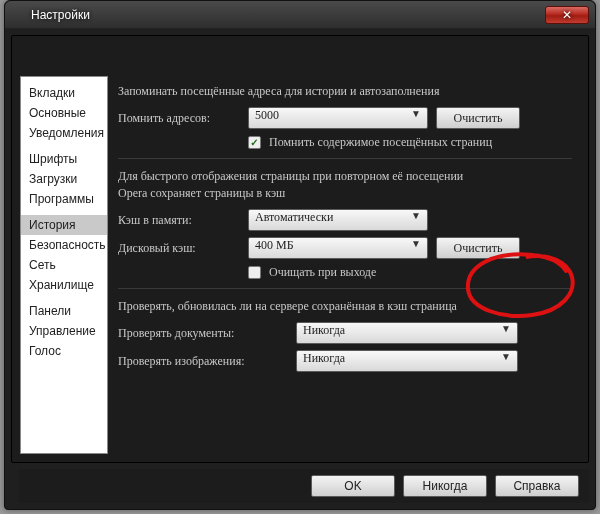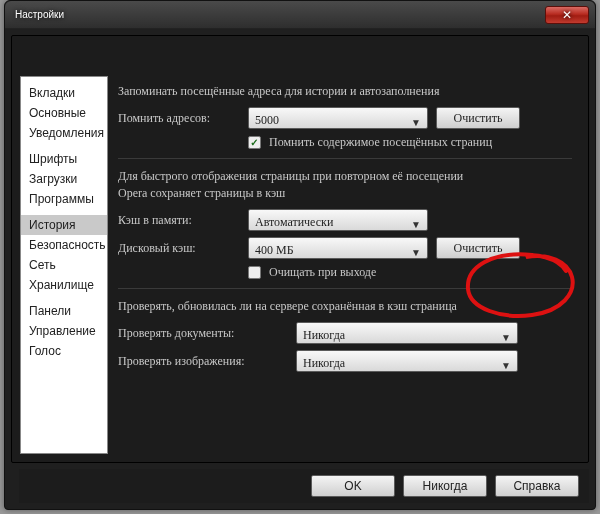--- a/index.html
+++ b/index.html
@@ -26,21 +26,21 @@
     height: 28px;
     background: linear-gradient(#4a4a4a,#2e2e2e);
     border-bottom: 1px solid #222;
     border-radius: 6px 6px 0 0;
     display: flex;
     align-items: center;
     padding: 0 6px 0 10px;
     color: #fff;
     text-shadow: 0 0 4px #000;
   }
-  .titlebar .title { flex: 1; font-size: 10px; }
+  .titlebar .title { flex: 1; font-size: 12px; margin-left: 16px; }
   .close-btn {
     width: 44px; height: 18px;
     background: linear-gradient(#d96b64,#b82b20 45%,#a01c12 55%,#c23b2f);
     border: 1px solid #5b0f0a;
     border-radius: 3px;
     color: #fff;
     display:flex;align-items:center;justify-content:center;
     font-size: 12px;
     cursor: pointer;
   }
@@ -113,21 +113,21 @@
     margin:6px 0;
   }
   .row label.lbl { width:122px; color:#c8c8c8; }
   .row.wide label.lbl { width:170px; }
   .select {
     flex:0 0 180px;
     height:22px;
     background:linear-gradient(#f8f8f8,#d9d9d9);
     border:1px solid #5a5a5a;
     border-radius:2px;
-    display:flex;align-items:flex-end;justify-content:space-between;
+    display:flex;align-items:flex-start;justify-content:space-between;
     padding:0 6px; color:#222;
     cursor:pointer;
   }
   .select.big { flex:0 0 222px; }
   .select .chev { font-size:10px;color:#333; }
   .btn {
     height:22px;
     padding:0 14px;
     background:linear-gradient(#f4f4f4,#cfcfcf);
     border:1px solid #5a5a5a;

